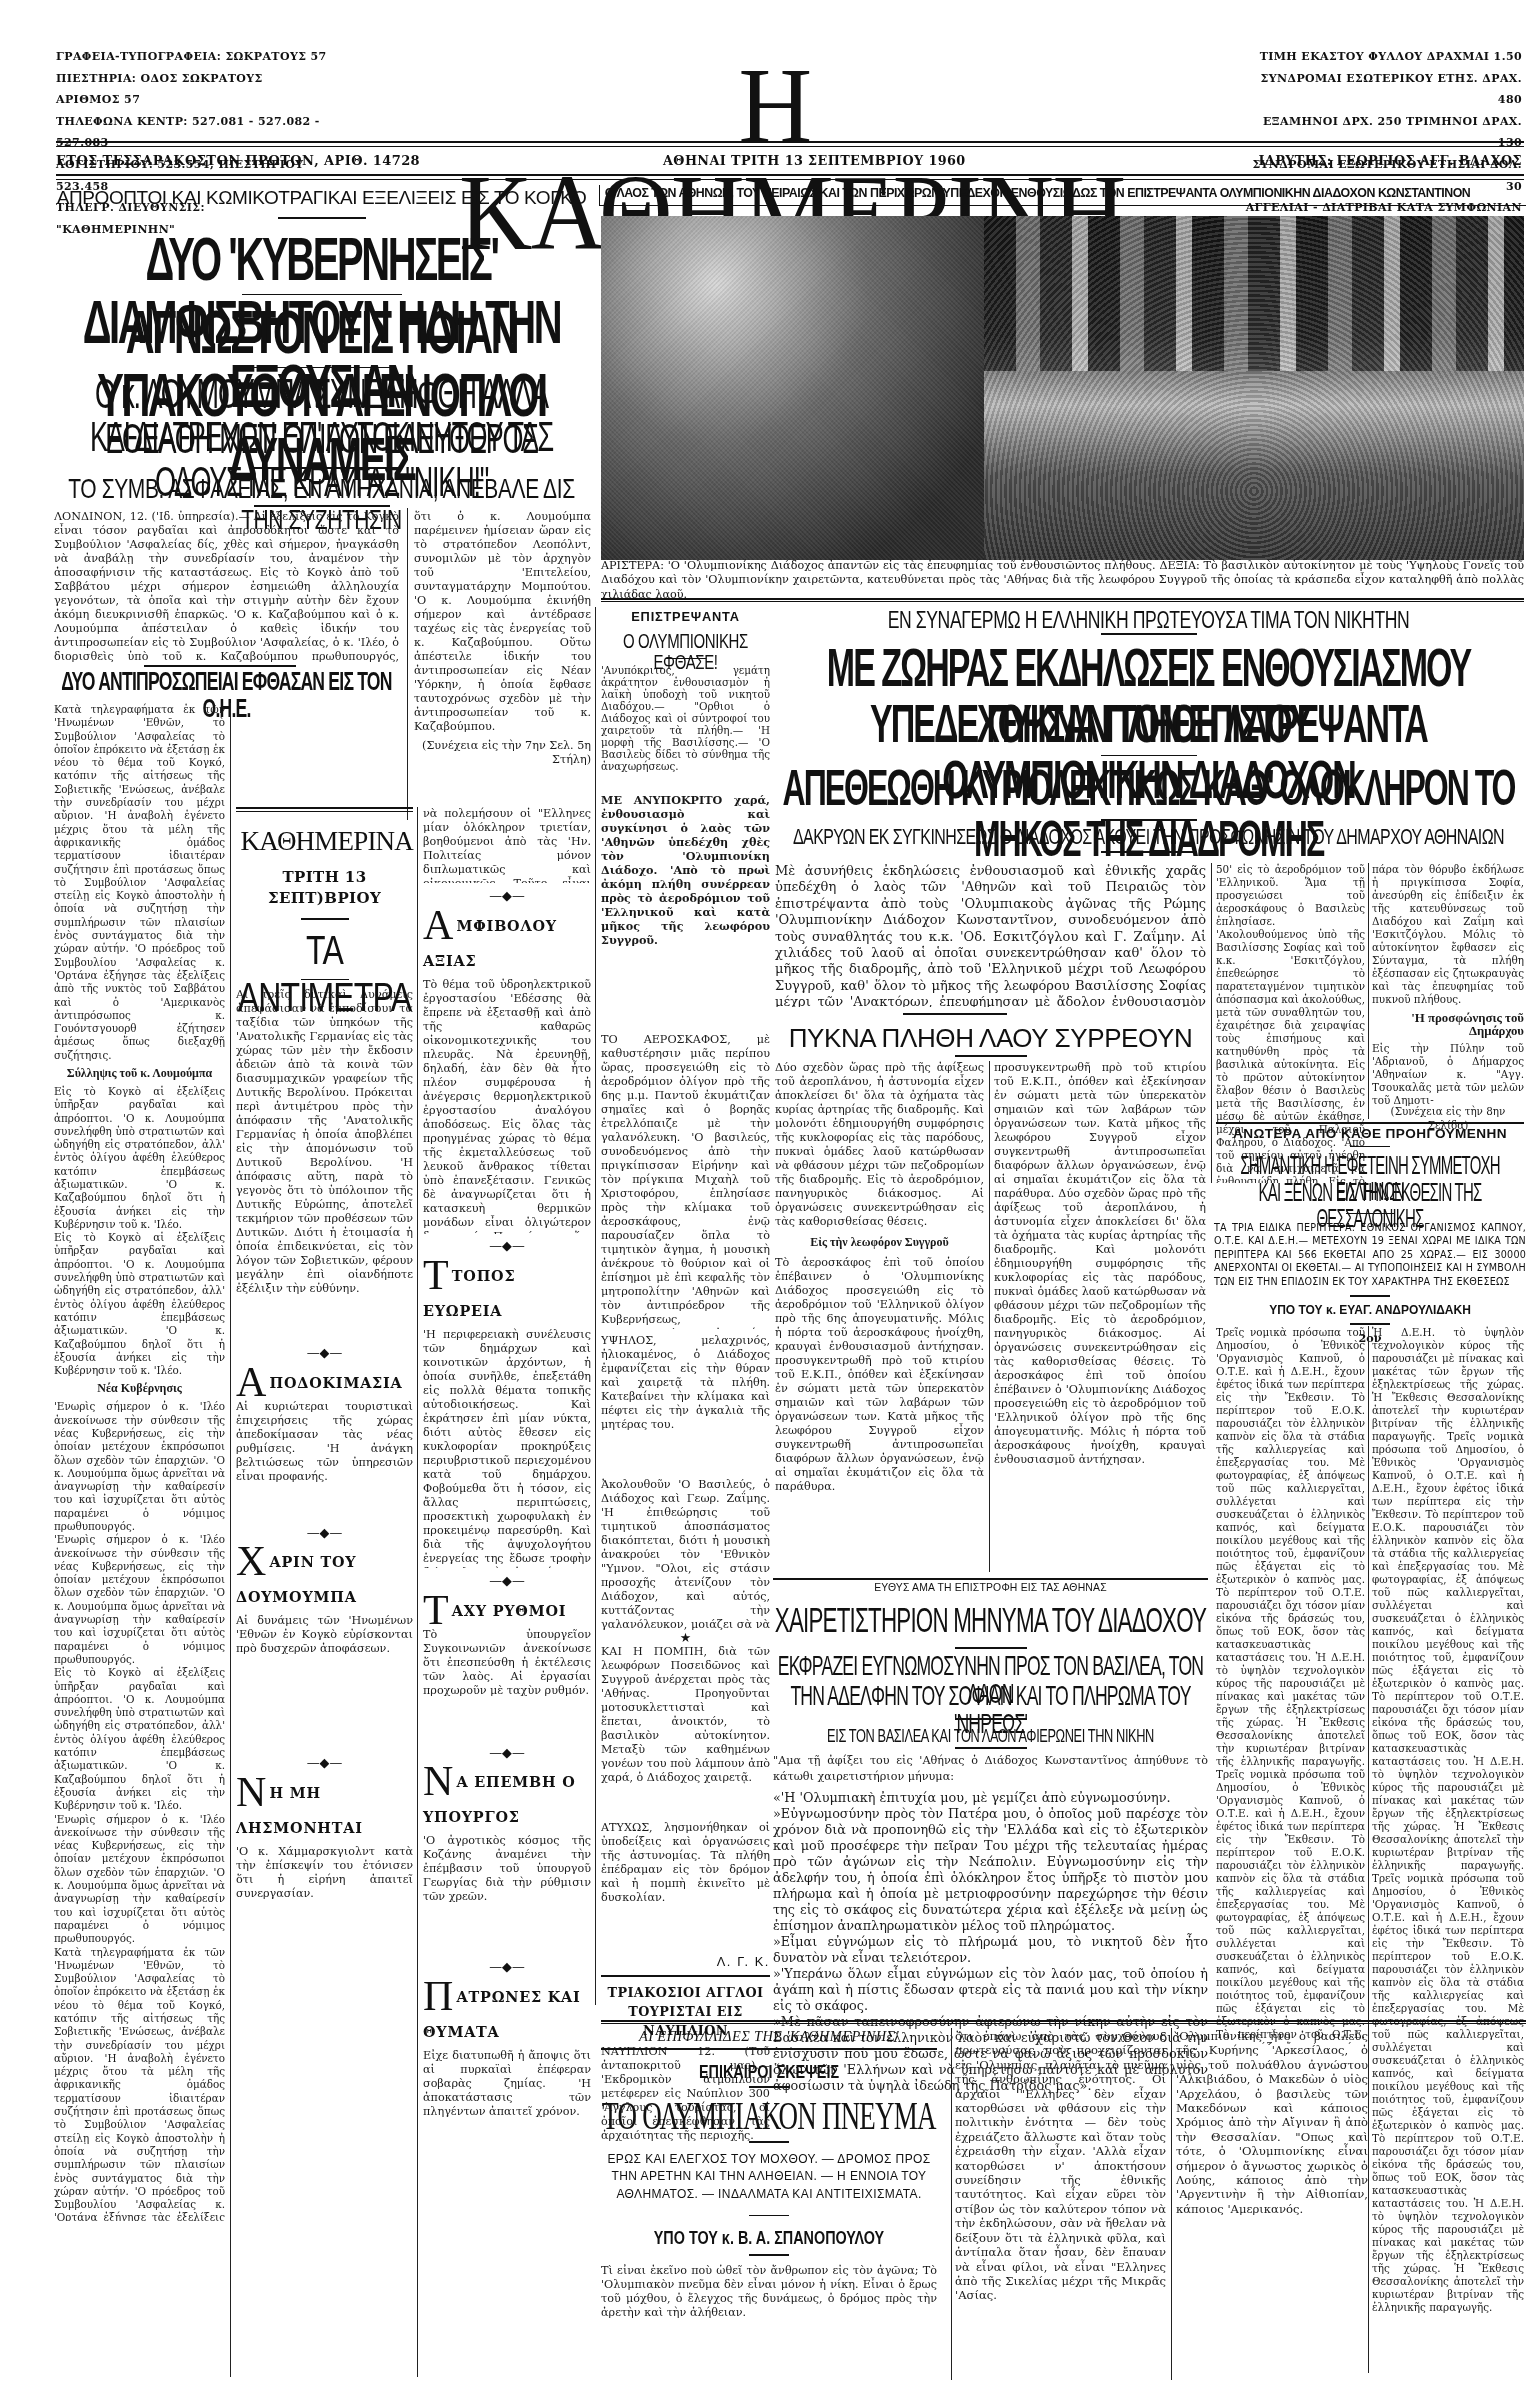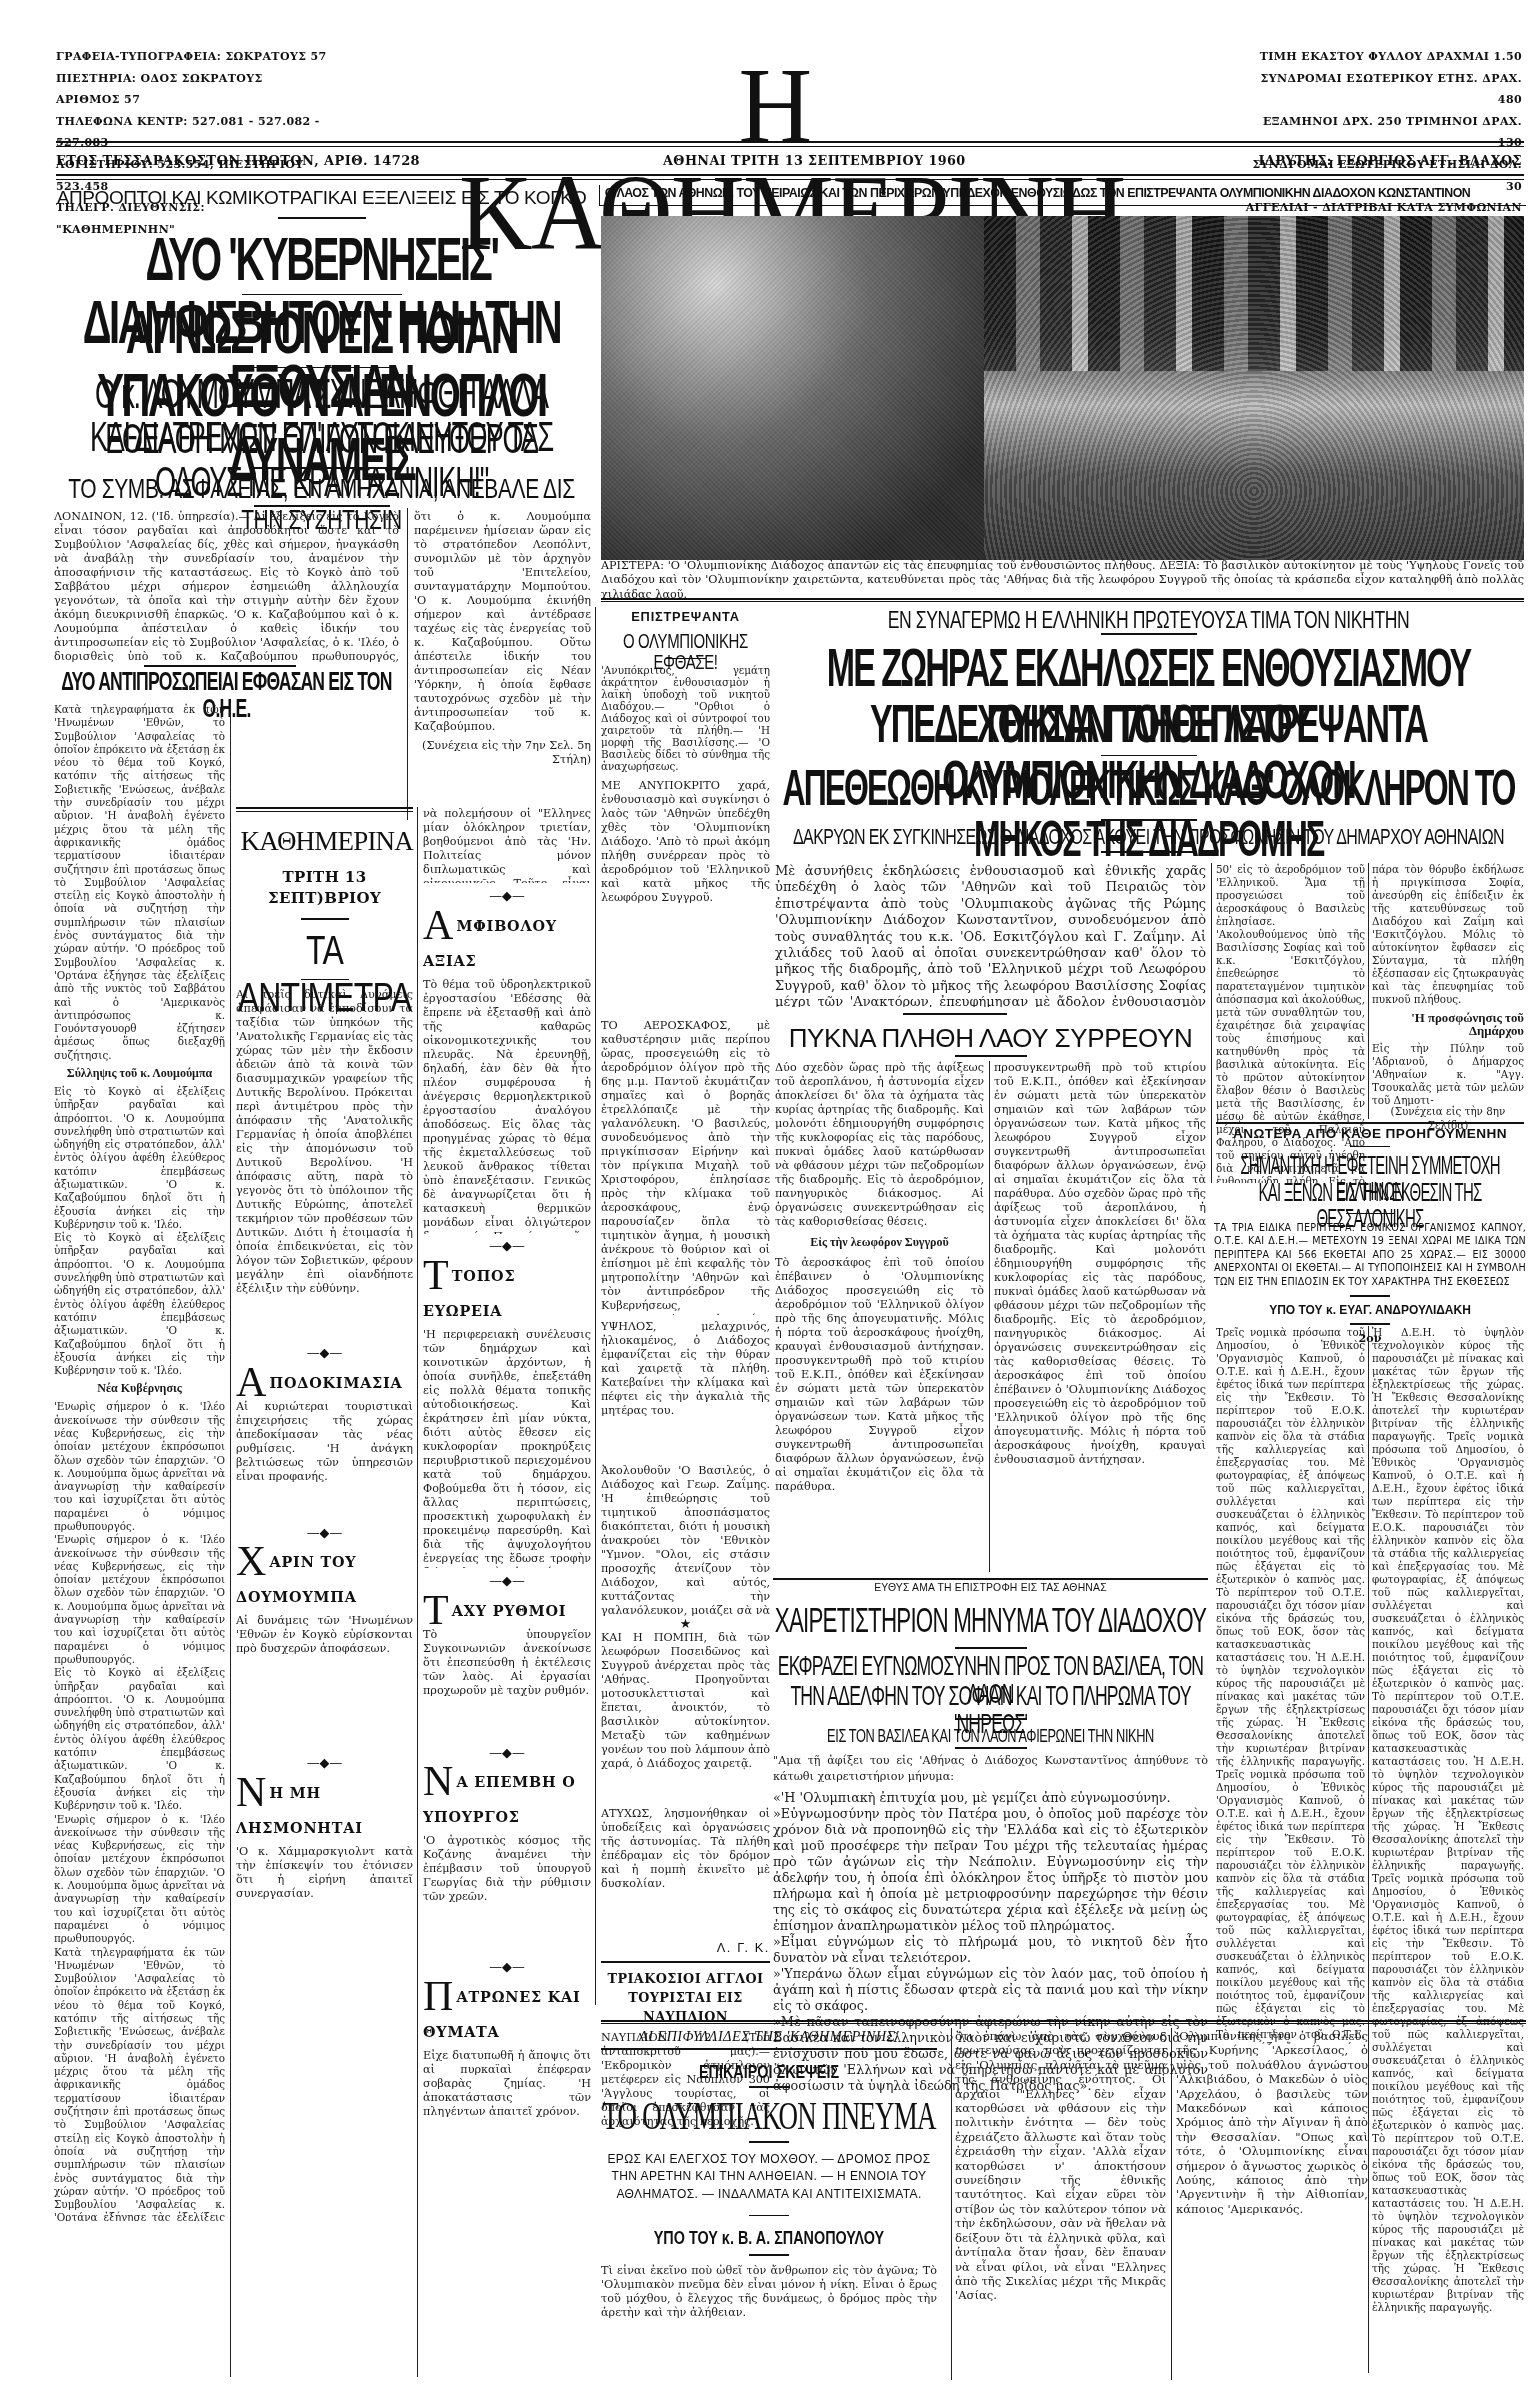--- a/index.html
+++ b/index.html
@@ -189,21 +189,21 @@
     <div class="body-text" style="clear:both; height:144px; overflow:hidden;">Εἶχε διατυπωθῆ ἡ ἄποψις ὅτι αἱ πυρκαϊαὶ ἐπέφεραν σοβαρὰς ζημίας. 'Η ἀποκατάστασις τῶν πληγέντων ἀπαιτεῖ χρόνον.</div>
   </div>
 </div>
 <div class="vrule" style="left:595px; top:607px; height:1398px; width:0.8px;"></div>
 
 <div class="abs" style="left:601px; top:609px; width:169px;">
   <div class="section-title" style="font-size:12.8px; letter-spacing:0.8px;">ΕΠΙΣΤΡΕΨΑΝΤΑ</div>
   <div class="big-head" style="font-size:15px; transform:scaleY(1.4); transform-origin:top; height:24px; margin-top:6.4px; letter-spacing:-0.4px; font-weight:normal;">Ο ΟΛΥΜΠΙΟΝΙΚΗΣ ΕΦΘΑΣΕ!</div>
   <div class="short-rule" style="width:40px; height:1.6px; margin:3.2px auto 4.8px;"></div>
   <div class="body-text" style="font-size:10.4px; line-height:12px;">'Ανυπόκριτος, γεμάτη ἀκράτητον ἐνθουσιασμὸν ἡ λαϊκὴ ὑποδοχὴ τοῦ νικητοῦ Διαδόχου.— "Ορθιοι ὁ Διάδοχος καὶ οἱ σύντροφοί του χαιρετοῦν τὰ πλήθη.— 'Η μορφὴ τῆς Βασιλίσσης.— 'Ο Βασιλεὺς δίδει τὸ σύνθημα τῆς ἀναχωρήσεως.</div>
-  <div class="body-text" style="margin-top:7px; height:240px; overflow:hidden;">ΜΕ ΑΝΥΠΟΚΡΙΤΟ χαρά, ἐνθουσιασμὸ καὶ συγκίνησι ὁ λαὸς τῶν 'Αθηνῶν ὑπεδέχθη χθὲς τὸν 'Ολυμπιονίκη Διάδοχο. 'Απὸ τὸ πρωὶ ἀκόμη πλήθη συνέρρεαν πρὸς τὸ ἀεροδρόμιον τοῦ 'Ελληνικοῦ καὶ κατὰ μῆκος τῆς λεωφόρου Συγγροῦ.</div>
+  <div class="body-text" style="margin-top:21px; height:240px; overflow:hidden;font-weight:bold;">ΜΕ ΑΝΥΠΟΚΡΙΤΟ χαρά, ἐνθουσιασμὸ καὶ συγκίνησι ὁ λαὸς τῶν 'Αθηνῶν ὑπεδέχθη χθὲς τὸν 'Ολυμπιονίκη Διάδοχο. 'Απὸ τὸ πρωὶ ἀκόμη πλήθη συνέρρεαν πρὸς τὸ ἀεροδρόμιον τοῦ 'Ελληνικοῦ καὶ κατὰ μῆκος τῆς λεωφόρου Συγγροῦ.</div>
   <div class="body-text" style="height:296px; overflow:hidden;">ΤΟ ΑΕΡΟΣΚΑΦΟΣ, μὲ καθυστέρησιν μιᾶς περίπου ὥρας, προσεγειώθη εἰς τὸ ἀεροδρόμιον ὀλίγον πρὸ τῆς 6ης μ.μ. Παντοῦ ἐκυμάτιζαν σημαῖες καὶ ὁ βορηᾶς ἐτρελλόπαιζε μὲ τὴν γαλανόλευκη. 'Ο βασιλεύς, συνοδευόμενος ἀπὸ τὴν πριγκίπισσαν Εἰρήνην καὶ τὸν πρίγκιπα Μιχαὴλ τοῦ Χριστοφόρου, ἐπλησίασε πρὸς τὴν κλίμακα τοῦ ἀεροσκάφους, ἐνῷ παρουσίαζεν ὅπλα τὸ τιμητικὸν ἄγημα, ἡ μουσικὴ ἀνέκρουε τὸ θούριον καὶ οἱ ἐπίσημοι μὲ ἐπὶ κεφαλῆς τὸν μητροπολίτην 'Αθηνῶν καὶ τὸν ἀντιπρόεδρον τῆς Κυβερνήσεως, παρατεταγμένοι εἰς μίαν σειράν, ἐπερίμεναν τὴν κάθοδον τοῦ Διαδόχου. Μόλις ἡ κλίμαξ ἐπλησίασεν εἰς τὴν θύραν τοῦ ἀεροσκάφους, τρέχουσα τὴν κατέβη ἡ βασίλισσα καὶ ἐρρίφθη εἰς τὰς ἀγκάλας τοῦ συζύγου της. Καὶ οἱ δύο γονεῖς ἔστρεψαν ἀμέσως τὰ βλέμματα των πρὸς τὰ ἐπάνω, τὴν στιγμὴν ποὺ ὁ 'Ολυμπιονίκης ἐβγαινεν ἀπὸ τὸ ἀεροσκάφος.</div>
   <div class="body-text" style="height:144px; overflow:hidden; margin-top:4.8px;">ΥΨΗΛΟΣ, μελαχρινός, ἡλιοκαμένος, ὁ Διάδοχος ἐμφανίζεται εἰς τὴν θύραν καὶ χαιρετᾷ τὰ πλήθη. Κατεβαίνει τὴν κλίμακα καὶ πέφτει εἰς τὴν ἀγκαλιὰ τῆς μητέρας του.</div>
   <div class="body-text" style="height:152px; overflow:hidden;">Ἀκολουθοῦν 'Ο Βασιλεύς, ὁ Διάδοχος καὶ Γεωρ. Ζαΐμης. 'Η ἐπιθεώρησις τοῦ τιμητικοῦ ἀποσπάσματος διακόπτεται, διότι ἡ μουσικὴ ἀνακρούει τὸν 'Εθνικὸν "Υμνον. "Ολοι, εἰς στάσιν προσοχῆς ἀτενίζουν τὸν Διάδοχον, καὶ αὐτός, κυττάζοντας τὴν γαλανόλευκον, μοιάζει σὰ νὰ θυμᾶται μέσα στὰ χρώματά της, ποὺ τὰ ριπίζει ὁ ἄνεμος, τὶς σκληρὲς ἑπταήμερες δοκιμασίες τῶν ἀγώνων.</div>
   <div style="text-align:center;">★</div>
   <div class="body-text" style="height:176px; overflow:hidden;">ΚΑΙ Η ΠΟΜΠΗ, διὰ τῶν λεωφόρων Ποσειδῶνος καὶ Συγγροῦ ἀνέρχεται πρὸς τὰς 'Αθήνας. Προηγοῦνται μοτοσυκλεττισταὶ καὶ ἕπεται, ἀνοικτόν, τὸ βασιλικὸν αὐτοκίνητον. Μεταξὺ τῶν καθημένων γονέων του ποὺ λάμπουν ἀπὸ χαρά, ὁ Διάδοχος χαιρετᾷ.</div>
   <div class="body-text" style="height:128px; overflow:hidden;">ΑΤΥΧΩΣ, λησμονήθηκαν οἱ ὑποδείξεις καὶ ὀργανώσεις τῆς ἀστυνομίας. Τὰ πλήθη ἐπέδραμαν εἰς τὸν δρόμον καὶ ἡ πομπὴ ἐκινεῖτο μὲ δυσκολίαν.</div>
   <div style="text-align:right; font-family:'Liberation Sans',sans-serif; font-size:12.8px; letter-spacing:1.6px; margin-top:4.8px;">Λ. Γ. Κ.</div>
   <div class="rule" style="position:relative; height:1.6px; margin:6.4px 0;"></div>
   <div class="hdr-info" style="text-align:center; font-size:12.8px; line-height:19px;">ΤΡΙΑΚΟΣΙΟΙ ΑΓΓΛΟΙ ΤΟΥΡΙΣΤΑΙ ΕΙΣ ΝΑΥΠΛΙΟΝ</div>
   <div class="body-text" style="margin-top:4.8px; height:120px; overflow:hidden;">ΝΑΥΠΛΙΟΝ 12. (Τοῦ ἀνταποκριτοῦ μας).— 'Εκδρομικὸν ἀτμόπλοιον μετέφερεν εἰς Ναύπλιον 300 'Άγγλους τουρίστας, οἱ ὁποῖοι ἐπεσκέφθησαν τὰς ἀρχαιότητας τῆς περιοχῆς.</div>

